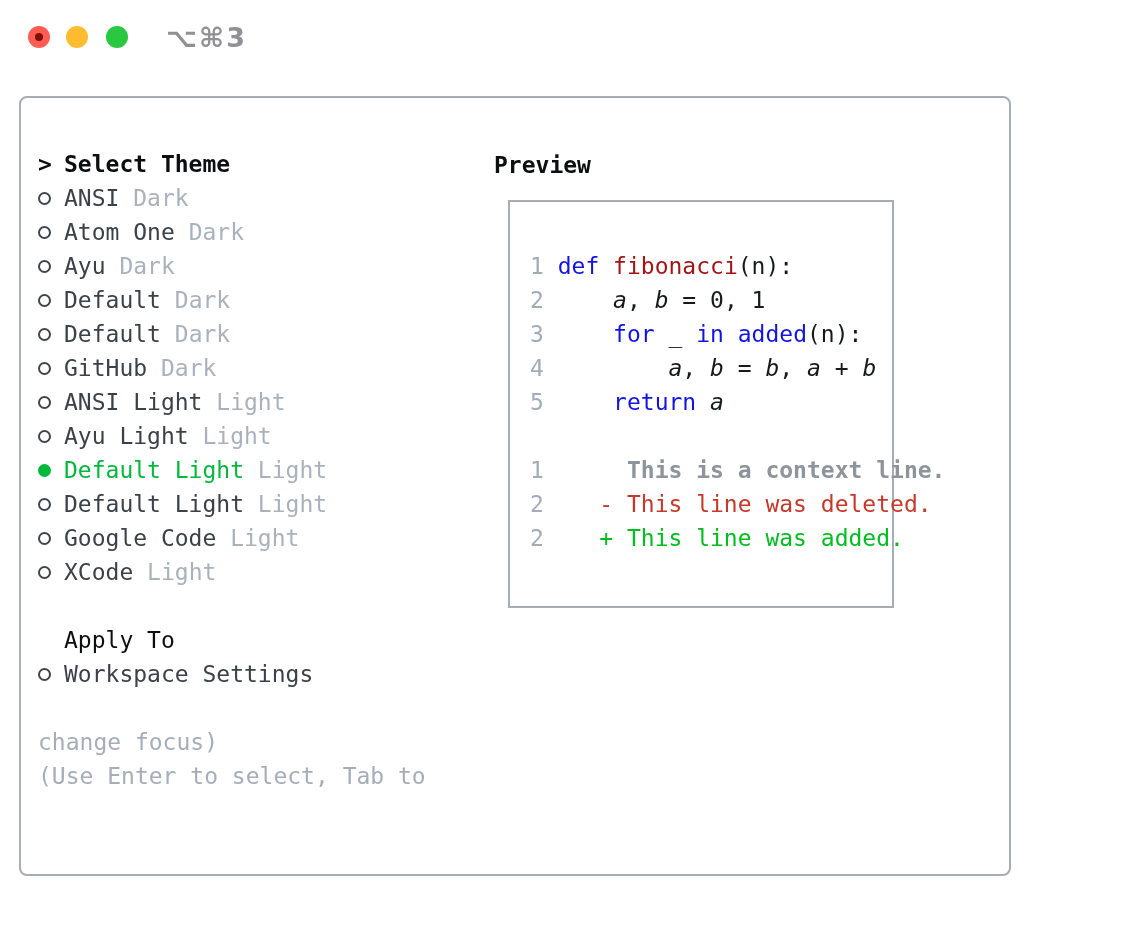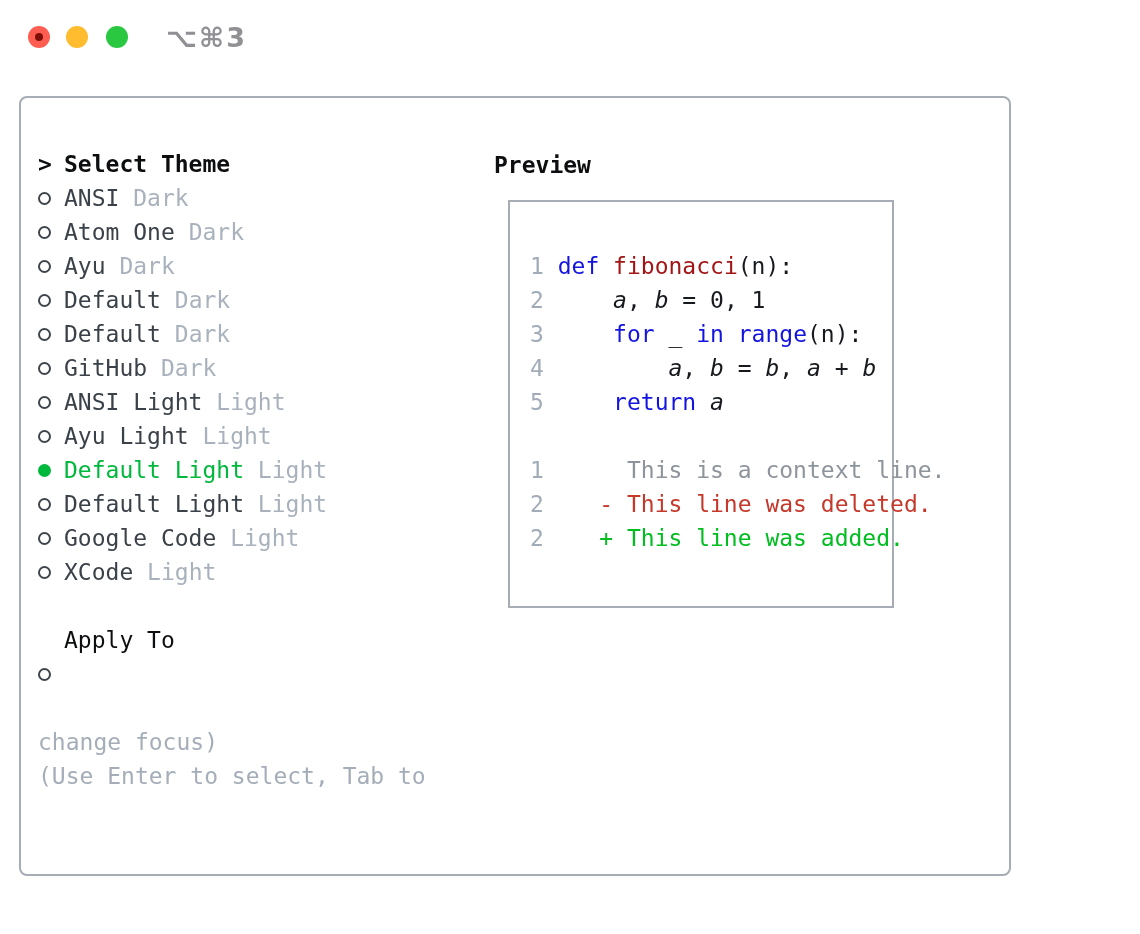--- a/index.html
+++ b/index.html
@@ -64,21 +64,21 @@
                  font-size:23px;font-weight:bold;color:var(--heading-text);}
   .preview-box{position:absolute;left:487px;top:102px;width:386px;height:408px;
                border:2px solid var(--border-gray);box-sizing:border-box;background:#fff;}
   .codewrap{position:absolute;left:20px;top:47px;}
   .cl{height:34px;line-height:34px;font-size:23px;white-space:pre;}
   .ln{color:var(--line-number-gray);}
   .tk-kw{color:var(--kw-blue);}
   .tk-fn{color:var(--fn-red);}
   .tk-pl{color:var(--code-text);}
   .tk-var{color:var(--code-text);font-style:italic;}
-  .tk-ctx{color:var(--ctx-gray);}
+  .tk-ctx{color:var(--ctx-gray);font-weight:bold;}
   .tk-del{color:var(--del-red);}
   .tk-add{color:var(--add-green);}
 </style>
 </head>
 <body>
 
 <div class="window">
 
   <div class="titlebar">
     <span class="tl tl-red"></span>
@@ -113,37 +113,37 @@
         </div>
 
       <div class="spacer"></div>
 
       <div class="row">
         <span class="marker"></span>
         <span class="iname" style="color:var(--heading-text)">Apply To</span>
       </div>
 
       <div>
-          <div class="row"><span class="marker"><span class="dot"></span></span></div>
+          <div class="row"><span class="marker"><span class="dot"></span></span><span class="iname">Workspace Settings</span></div>
         </div>
 
       <div class="spacer"></div>
 
       <div class="help">change focus)</div>
       <div class="help">(Use Enter to select, Tab to</div>
     </div>
 
     <div class="preview-title">Preview</div>
 
     <div class="preview-box">
       <div class="codewrap">
         <div>
             <div class="cl"><span class="ln">1 </span><span class="tk-kw">def</span><span class="tk-pl"> </span><span class="tk-fn">fibonacci</span><span class="tk-pl">(n):</span></div>
             <div class="cl"><span class="ln">2 </span><span class="tk-pl">    </span><span class="tk-var">a</span><span class="tk-pl">, </span><span class="tk-var">b</span><span class="tk-pl"> = 0, 1</span></div>
-            <div class="cl"><span class="ln">3 </span><span class="tk-pl">    </span><span class="tk-kw">for</span><span class="tk-pl"> _ </span><span class="tk-kw">in</span><span class="tk-pl"> </span><span class="tk-kw">range</span><span class="tk-pl">(n):</span></div>
+            <div class="cl"><span class="ln">3 </span><span class="tk-pl">    </span><span class="tk-kw">for</span><span class="tk-pl"> _ </span><span class="tk-kw">in</span><span class="tk-pl"> </span><span class="tk-kw">added</span><span class="tk-pl">(n):</span></div>
             <div class="cl"><span class="ln">4 </span><span class="tk-pl">        </span><span class="tk-var">a</span><span class="tk-pl">, </span><span class="tk-var">b</span><span class="tk-pl"> = </span><span class="tk-var">b</span><span class="tk-pl">, </span><span class="tk-var">a</span><span class="tk-pl"> + </span><span class="tk-var">b</span></div>
             <div class="cl"><span class="ln">5 </span><span class="tk-pl">    </span><span class="tk-kw">return</span><span class="tk-pl"> </span><span class="tk-var">a</span></div>
           </div>
         <div class="spacer"></div>
         <div>
             <div class="cl"><span class="ln">1 </span><span class="tk-ctx">     This is a context line.</span></div>
             <div class="cl"><span class="ln">2 </span><span class="tk-del">   - This line was deleted.</span></div>
             <div class="cl"><span class="ln">2 </span><span class="tk-add">   + This line was added.</span></div>
           </div>
       </div>

